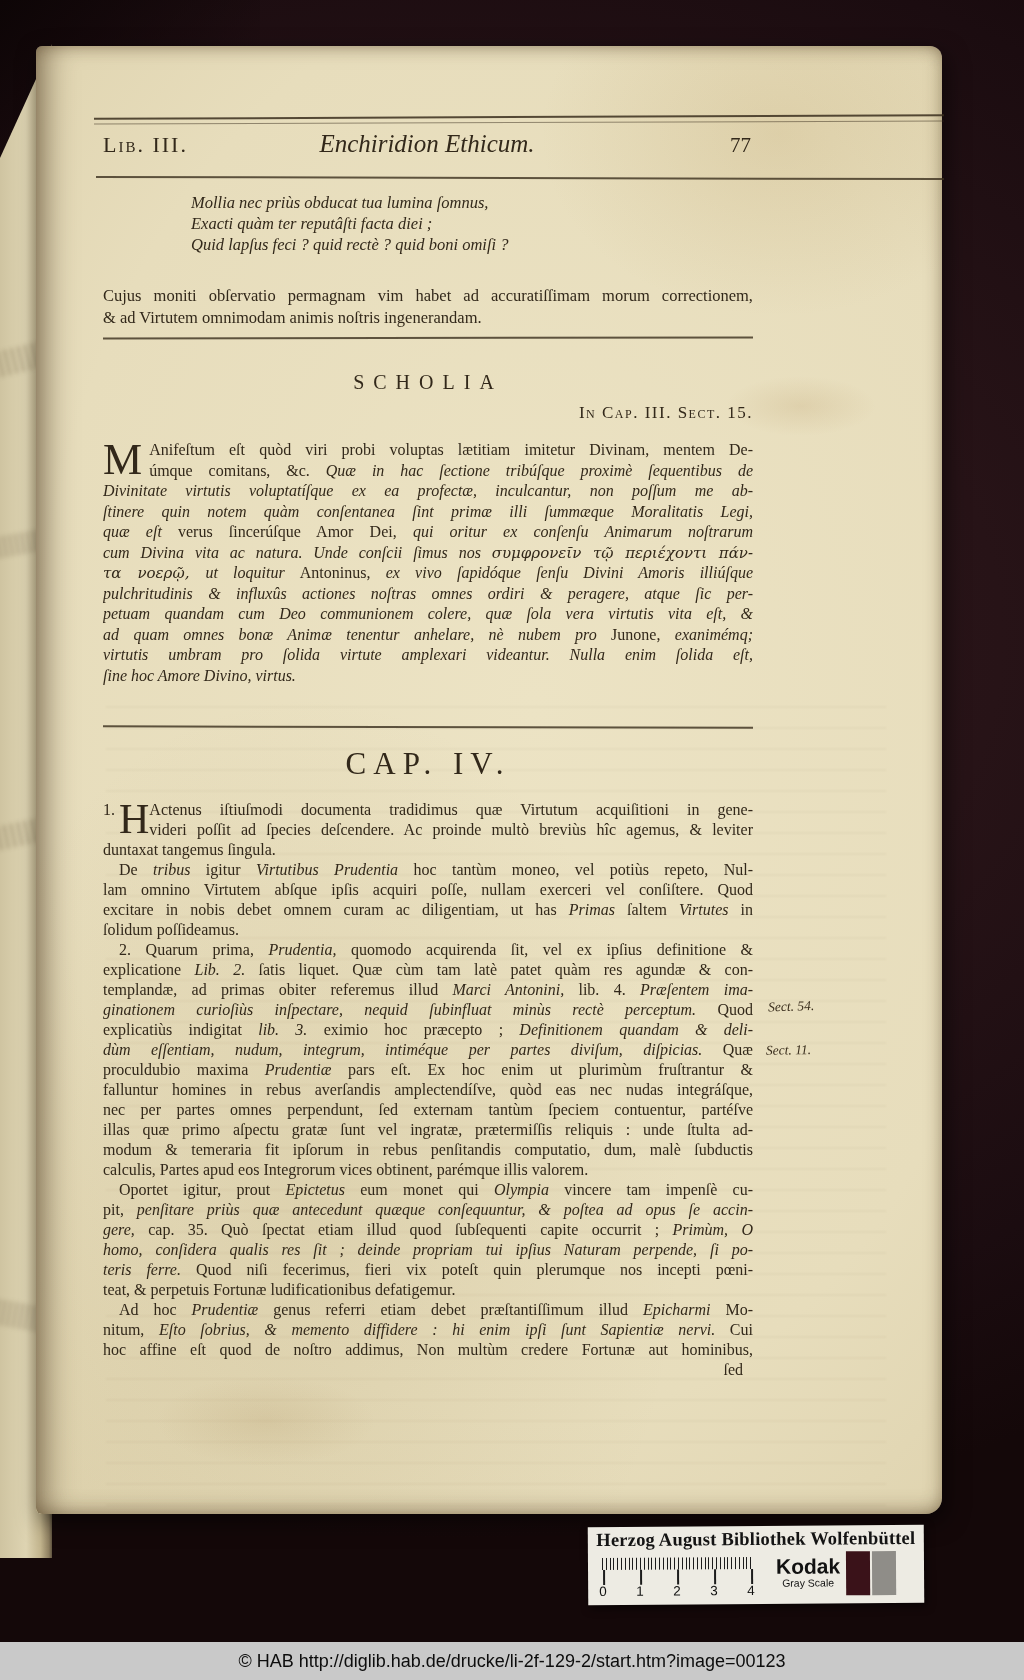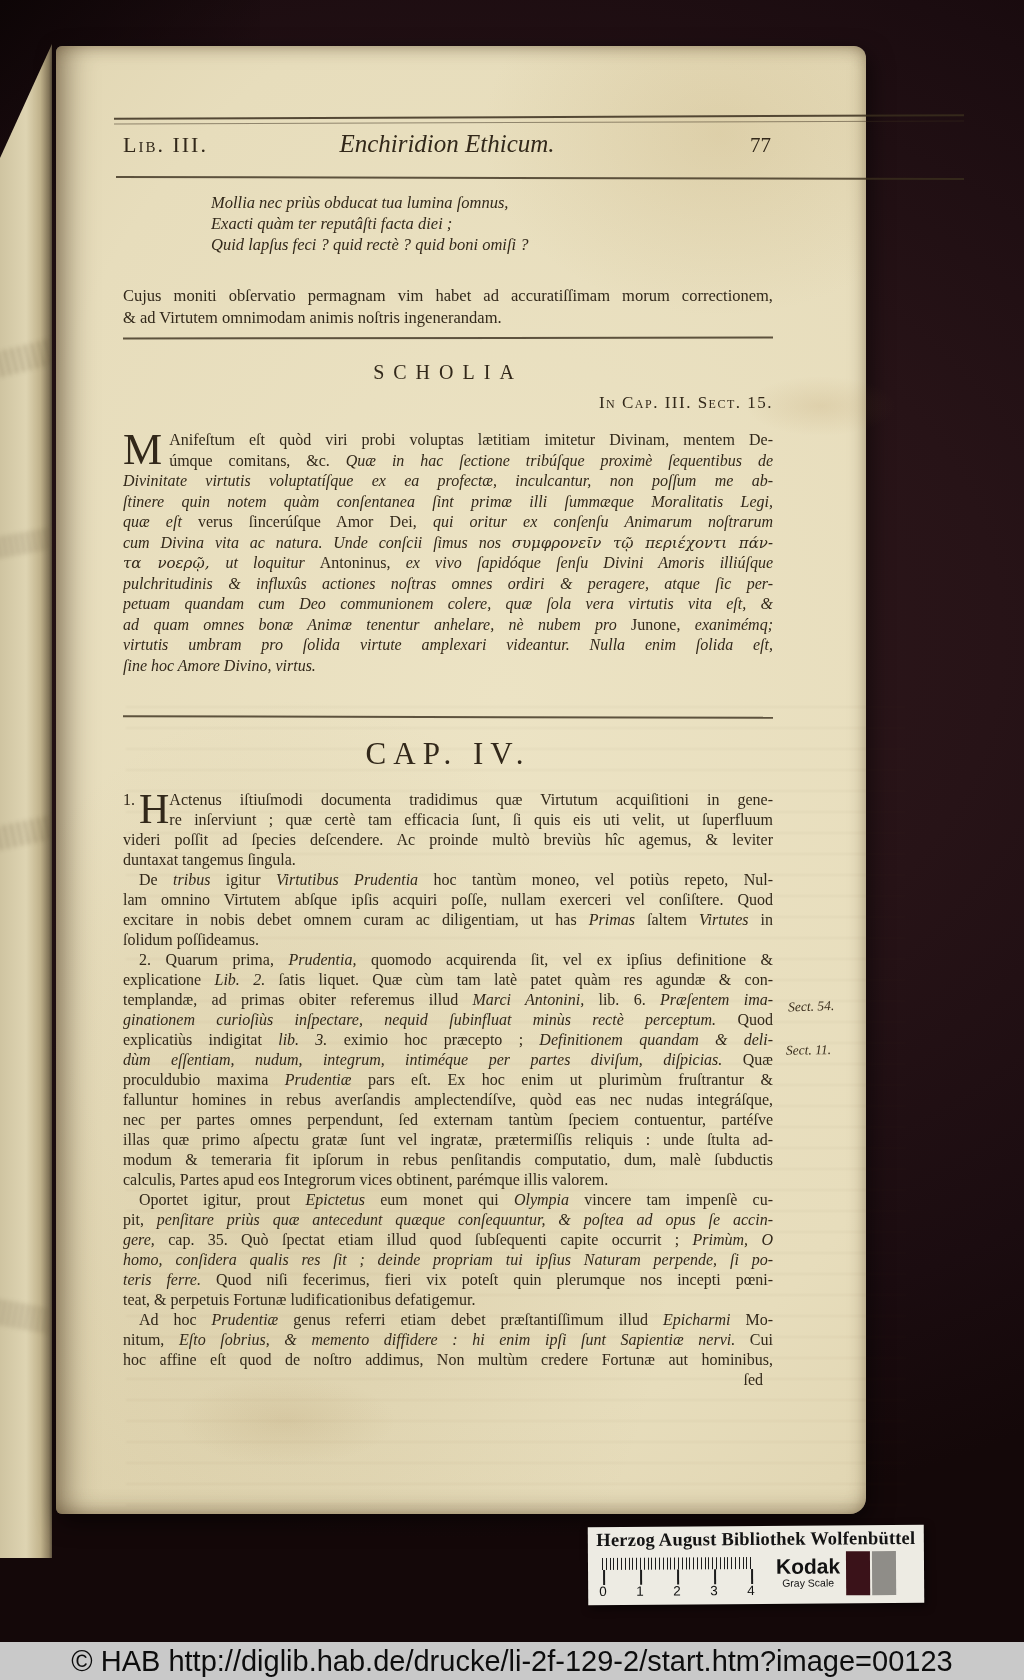--- a/index.html
+++ b/index.html
@@ -17,21 +17,21 @@
   .smudge{position:absolute;filter:blur(2px);opacity:.5;border-radius:3px;}
   .sm1{left:4px;top:270px;width:26px;height:120px;transform:rotate(76deg);
     background:repeating-linear-gradient(0deg,#6b5b3e 0 2px,transparent 2px 7px);}
   .sm2{left:2px;top:470px;width:22px;height:90px;transform:rotate(80deg);
     background:repeating-linear-gradient(0deg,#75654a 0 2px,transparent 2px 6px);}
   .sm3{left:3px;top:760px;width:24px;height:90px;transform:rotate(78deg);
     background:repeating-linear-gradient(0deg,#6b5b3e 0 2px,transparent 2px 7px);}
   .sm4{left:2px;top:1230px;width:26px;height:110px;transform:rotate(100deg);
     background:repeating-linear-gradient(0deg,#75654a 0 2px,transparent 2px 6px);}
   
-  .page{position:absolute;left:56px;top:46px;width:810px;height:1468px;
+  .page{position:absolute;left:36px;top:46px;width:906px;height:1468px;
     background:
       radial-gradient(340px 260px at 82% 6%, rgba(190,165,110,.25), transparent 70%),
       radial-gradient(500px 700px at 30% 80%, rgba(170,150,100,.18), transparent 75%),
       radial-gradient(900px 1300px at 55% 45%, #ece3c4 0%, #e7ddbc 55%, #ddd1ac 85%, #cfc09a 100%);
     border-radius:6px 12px 16px 6px;
     box-shadow: inset 22px 0 30px -12px rgba(70,50,25,.55),
                 inset -8px 0 18px -8px rgba(90,70,40,.35),
                 inset 0 -10px 22px -10px rgba(90,70,40,.4),
                 inset 0 8px 16px -8px rgba(90,70,40,.3),
                 4px 8px 22px rgba(0,0,0,.55);
@@ -58,21 +58,21 @@
   .ln.last{text-align-last:left;}
   .ln.ind{text-indent:16px;}
   .i{font-style:italic;margin-top:42px;}
   .g{font-style:italic;font-family:"DejaVu Serif", serif;font-size:15px;}
   .verse{margin:2px 0 0 88px;}
   .verse .ln{text-align:left;text-align-last:left;height:21px;line-height:21px;font-size:16.5px;}
   .p-intro{margin-top:30px;}
   .p-intro .ln{height:22px;line-height:22px;font-size:16.5px;}
   .trule{margin-top:8px;height:2px;background:#3a2e1d;opacity:.8;transform:rotate(-.1deg);}
   .trule.r2{margin-top:40px;transform:rotate(.12deg);}
-  .heading-scholia{margin-top:20px;text-align:center;font-size:20px;line-height:26px;letter-spacing:9px;}
+  .heading-scholia{margin-top:30px;text-align:center;font-size:20px;line-height:26px;letter-spacing:9px;}
   .subheading{margin-top:7px;text-align:right;font-variant:small-caps;font-size:17px;line-height:22px;letter-spacing:1.5px;}
   .p-scholia{margin-top:16px;}
   .p-scholia .ln{height:20.5px;line-height:20.5px;}
   .heading-cap{margin-top:16px;text-align:center;font-size:31px;line-height:40px;letter-spacing:7px;}
   .subtitle{margin-top:16px;text-align:center;font-style:italic;font-size:18px;line-height:24px;}
   .p-body{margin-top:16px;}
   .p-body + .p-body{margin-top:0;}
   .catchword{line-height:20px;font-size:16px;text-align:right;padding-right:10px;}
   .dc{float:left;font-size:44px;line-height:38px;height:40px;margin:1px 7px 0 0;}
   .dc-wrap{float:left;height:40px;}
@@ -91,21 +91,21 @@
     background:repeating-linear-gradient(90deg,#1c1c1c 0 1px,transparent 1px 3.8px);}
   .cm-tick{position:absolute;top:12px;width:1.5px;height:15px;background:#1c1c1c;}
   .cm-num{position:absolute;top:26px;font-family:"Liberation Sans", sans-serif;font-size:13.5px;color:#111;}
   .kodak{position:absolute;left:180px;top:30px;width:80px;text-align:center;color:#111;}
   .kodak .kd{font-family:"Liberation Sans", sans-serif;font-weight:bold;font-size:21px;line-height:21px;}
   .kodak .gs{font-family:"Liberation Sans", sans-serif;font-size:10.5px;line-height:12px;}
   .patch{position:absolute;top:26px;height:44px;}
   
   .footer-bar{position:absolute;left:0;top:1642px;width:1024px;height:38px;background:#c9c9c9;
     display:flex;align-items:center;justify-content:center;}
-  .footer-text{font-family:"Liberation Sans", sans-serif;font-size:29px;color:#0d0d0d;}
+  .footer-text{font-family:"Liberation Sans", sans-serif;font-size:18px;color:#0d0d0d;}
 </style>
 </head>
 <body>
 
 <div id="canvas">
   <div class="corner-shade"></div>
 
   <div class="prev-leaf">
     <div class="smudge sm1"></div>
     <div class="smudge sm2"></div>
@@ -153,34 +153,33 @@
           <div class="ln"><span class="i">petuam quandam cum Deo communionem colere, quæ ſola vera virtutis vita eſt, &amp;</span></div>
           <div class="ln"><span class="i">ad quam omnes bonæ Animæ tenentur anhelare, nè nubem pro </span><span>Junone, </span><span class="i">exanimémq;</span></div>
           <div class="ln"><span class="i">virtutis umbram pro ſolida virtute amplexari videantur.   Nulla enim ſolida eſt,</span></div>
           <div class="ln last"><span class="i">ſine hoc Amore Divino, virtus.</span></div>
         </div>
         <div class="trule r2"></div>
         <div class="heading-cap">CAP. IV.</div>
         <div class="tpara p-body">
           <div class="dc-wrap"><span class="pnum">1.</span><span class="cap">H</span></div>
           <div class="ln"><span>Actenus iſtiuſmodi documenta tradidimus quæ Virtutum acquiſitioni in gene-</span></div>
-          <div class="ln"><span>re inſerviunt ;  quæ certè tam efficacia ſunt, ſi quis eis uti velit, ut ſuperfluum</span></div>
           <div class="ln"><span>videri poſſit ad ſpecies deſcendere.   Ac proinde multò breviùs hîc agemus, &amp; leviter</span></div>
           <div class="ln last"><span>duntaxat tangemus ſingula.</span></div>
         </div>
         <div class="tpara p-body">
           <div class="ln ind"><span>De </span><span class="i">tribus</span><span> igitur </span><span class="i">Virtutibus Prudentia</span><span> hoc tantùm moneo, vel potiùs repeto, Nul-</span></div>
           <div class="ln"><span>lam omnino Virtutem abſque ipſis acquiri poſſe, nullam exerceri vel conſiſtere.   Quod</span></div>
           <div class="ln"><span>excitare in nobis debet omnem curam ac diligentiam, ut has </span><span class="i">Primas</span><span> ſaltem </span><span class="i">Virtutes</span><span> in</span></div>
           <div class="ln last"><span>ſolidum poſſideamus.</span></div>
         </div>
         <div class="tpara p-body">
           <div class="ln ind"><span>2.  Quarum prima, </span><span class="i">Prudentia,</span><span> quomodo acquirenda ſit, vel ex ipſius definitione &amp;</span></div>
           <div class="ln"><span>explicatione </span><span class="i">Lib. 2.</span><span> ſatis liquet.   Quæ cùm tam latè patet quàm res agundæ &amp; con-</span></div>
-          <div class="ln"><span>templandæ, ad primas obiter referemus illud </span><span class="i">Marci Antonini,</span><span> lib. 6. </span><span class="i">Præſentem ima-</span></div>
+          <div class="ln"><span>templandæ, ad primas obiter referemus illud </span><span class="i">Marci Antonini,</span><span> lib. 4. </span><span class="i">Præſentem ima-</span></div>
           <div class="ln"><span class="i">ginationem curioſiùs inſpectare, nequid ſubinfluat minùs rectè perceptum.</span><span>   Quod</span></div>
           <div class="ln"><span>explicatiùs indigitat </span><span class="i">lib. 3.</span><span> eximio hoc præcepto ;   </span><span class="i">Definitionem quandam &amp; deli-</span></div>
           <div class="ln"><span class="i">dùm eſſentiam, nudum, integrum, intiméque per partes diviſum, diſpicias.</span><span>   Quæ</span></div>
           <div class="ln"><span>proculdubio maxima </span><span class="i">Prudentiæ</span><span> pars eſt.   Ex hoc enim ut plurimùm fruſtrantur &amp;</span></div>
           <div class="ln"><span>falluntur homines in rebus averſandis amplectendíſve, quòd eas nec nudas integráſque,</span></div>
           <div class="ln"><span>nec per partes omnes perpendunt, ſed externam tantùm ſpeciem contuentur, partéſve</span></div>
           <div class="ln"><span>illas quæ  primo aſpectu gratæ ſunt vel ingratæ, prætermiſſis reliquis :  unde ſtulta ad-</span></div>
           <div class="ln"><span>modum &amp; temeraria fit ipſorum in rebus penſitandis computatio, dum, malè ſubductis</span></div>
           <div class="ln last"><span>calculis, Partes apud eos Integrorum vices obtinent, parémque illis valorem.</span></div>
         </div>

